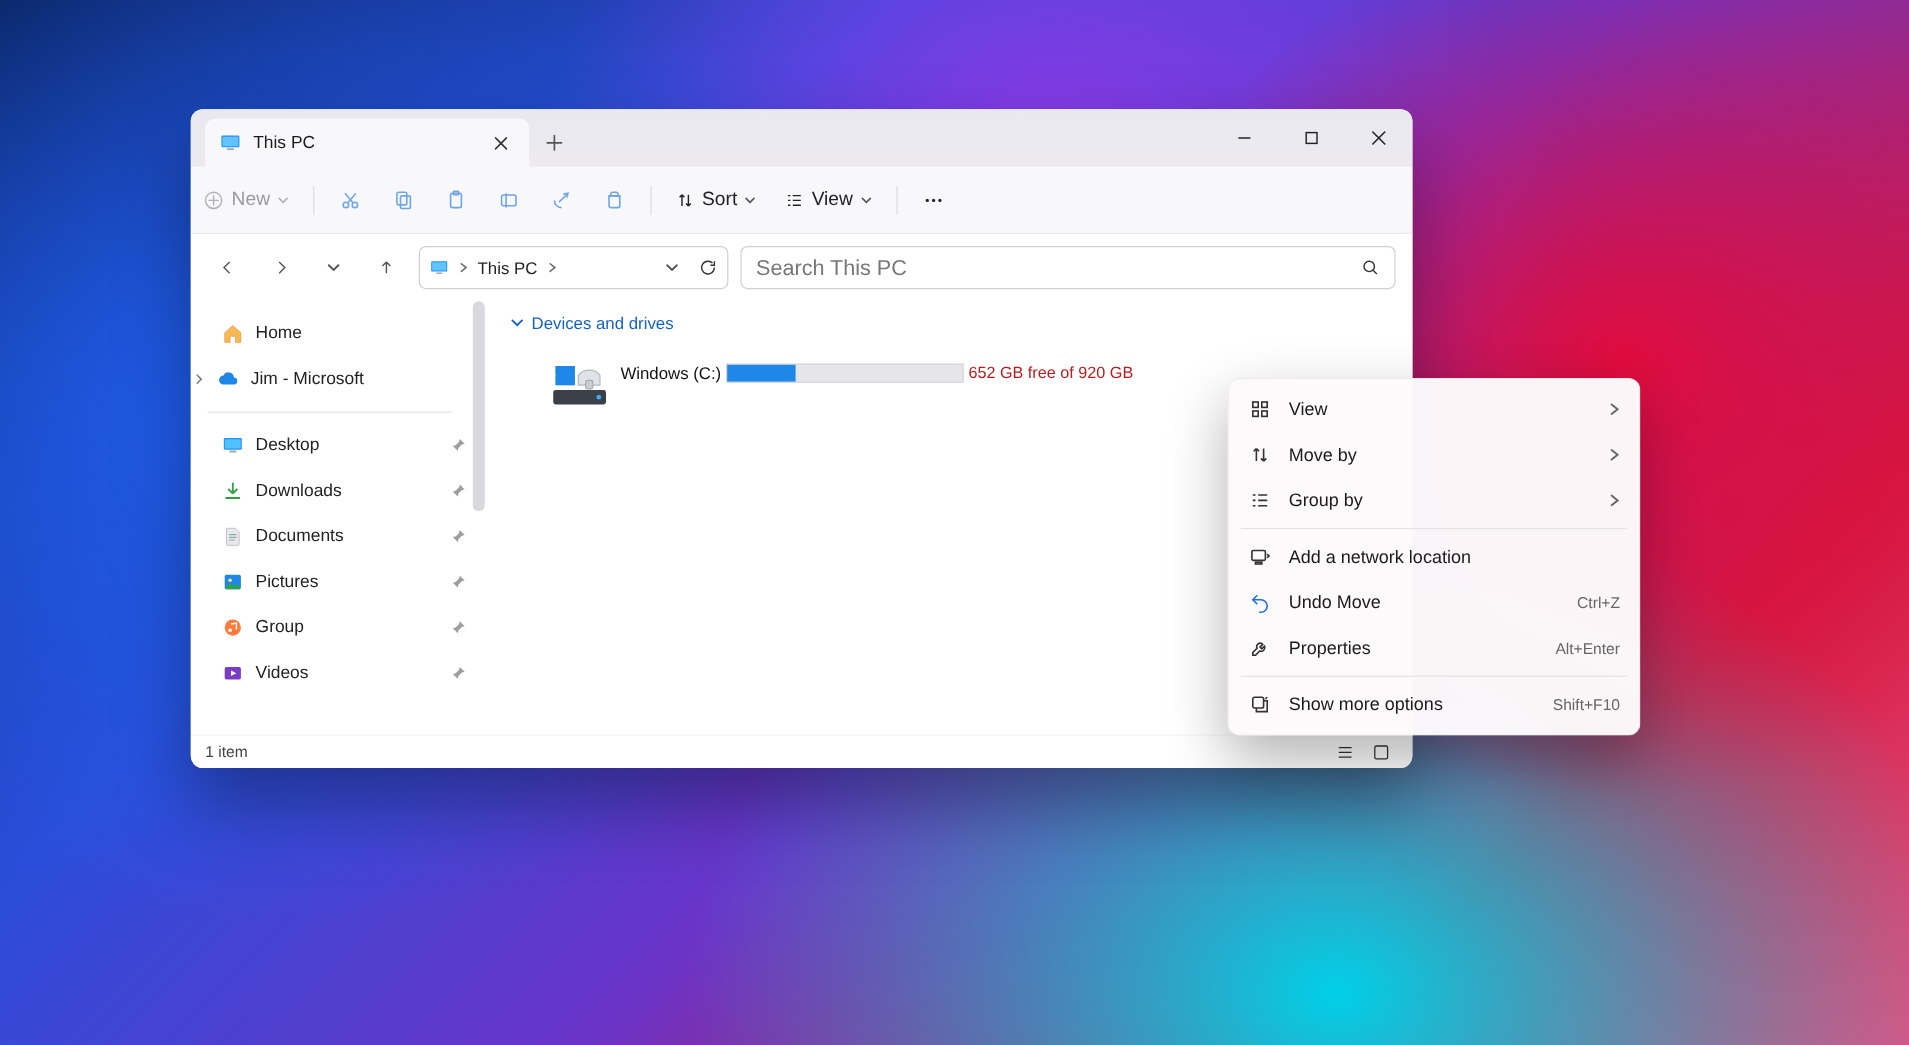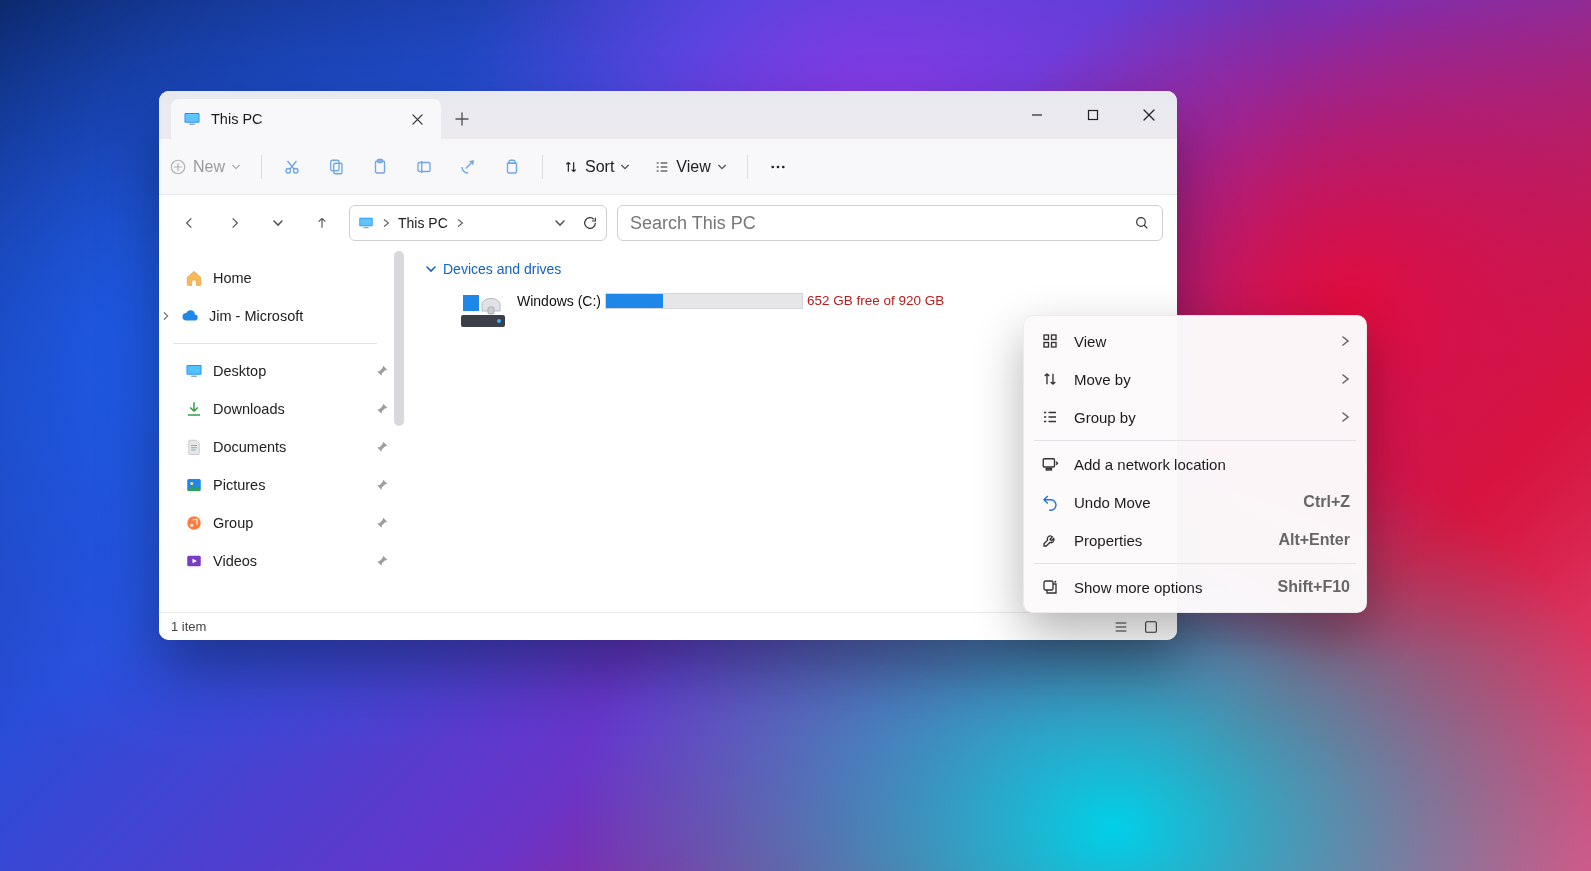--- a/index.html
+++ b/index.html
@@ -59,21 +59,21 @@
   .sidebar{width:232px;padding:8px 0;}
   .navitem{height:38px;display:flex;align-items:center;padding:0 2px;gap:10px;font-size:14.5px;color:#222;}
   .navitem .pin{margin-left:auto;color:#9e9ea0;}
   .navitem .chev{color:#7d7d7d;}
   .sidehr{height:1px;background:#e3e2e6;margin:8px 14px;}
 
   .scroll-stub{width:16px;position:relative;}
   .scroll-track{position:absolute;left:3px;top:0;width:10px;height:175px;background:#d9d8dc;border-radius:5px;}
 
   .content{flex:1;padding:10px 18px;}
-  .group-header{display:flex;align-items:center;gap:6px;color:#1462c2;font-size:14px;margin-bottom:16px;}
+  .group-header{display:flex;align-items:center;gap:6px;color:#1462c2;font-size:14px;margin-bottom:26px;}
   .drive{display:flex;gap:10px;align-items:flex-start;margin-left:34px;}
   .drive-icon{width:48px;height:40px;position:relative;}
   .drive-info{display:flex;gap:4px;}
   .drive-name{font-size:14px;color:#111;}
   .drive-bar{width:198px;height:16px;background:#e6e5e8;position:relative;border:1px solid #d6d5d9;}
   .drive-bar-fill{position:absolute;left:0;top:0;bottom:0;background:#1f87e8;}
   .drive-free{font-size:13.5px;color:#b91c1c;}
 
   
   .statusbar{height:28px;border-top:1px solid #eae9ec;display:flex;align-items:center;padding:0 12px;font-size:13px;color:#444;background:#fff;border-radius:0 0 10px 10px;}
@@ -81,21 +81,21 @@
   .viewbtns>div{width:28px;height:22px;display:flex;align-items:center;justify-content:center;color:#444;border-radius:4px;}
 
   
   .ctxmenu{
     position:absolute; left:864px; top:224px; width:344px;
     background:rgba(252,250,251,0.98); border-radius:10px;
     box-shadow:0 20px 50px rgba(0,0,0,0.30); padding:6px 0;
     border:1px solid rgba(0,0,0,0.06);
   }
   .ctxitem{height:38px;display:flex;align-items:center;padding:0 16px;gap:14px;font-size:15px;color:#1b1b1b;}
-  .ctxitem .shortcut{margin-left:auto;font-size:16px;color:#666;font-weight:bold;}
+  .ctxitem .shortcut{margin-left:auto;font-size:13px;color:#666;}
   .ctxitem .arrow{margin-left:auto;color:#666;}
   .ctxhr{height:1px;background:#e4e2e6;margin:4px 10px;}
   .ctxicon{width:20px;height:20px;display:flex;align-items:center;justify-content:center;color:#333;}
 
   svg{display:block;}
   .smlabel{font-size:14.5px;color:#1b1b1b;}
   .dim{color:#9a999d;}
 </style>
 </head>
 <body>

